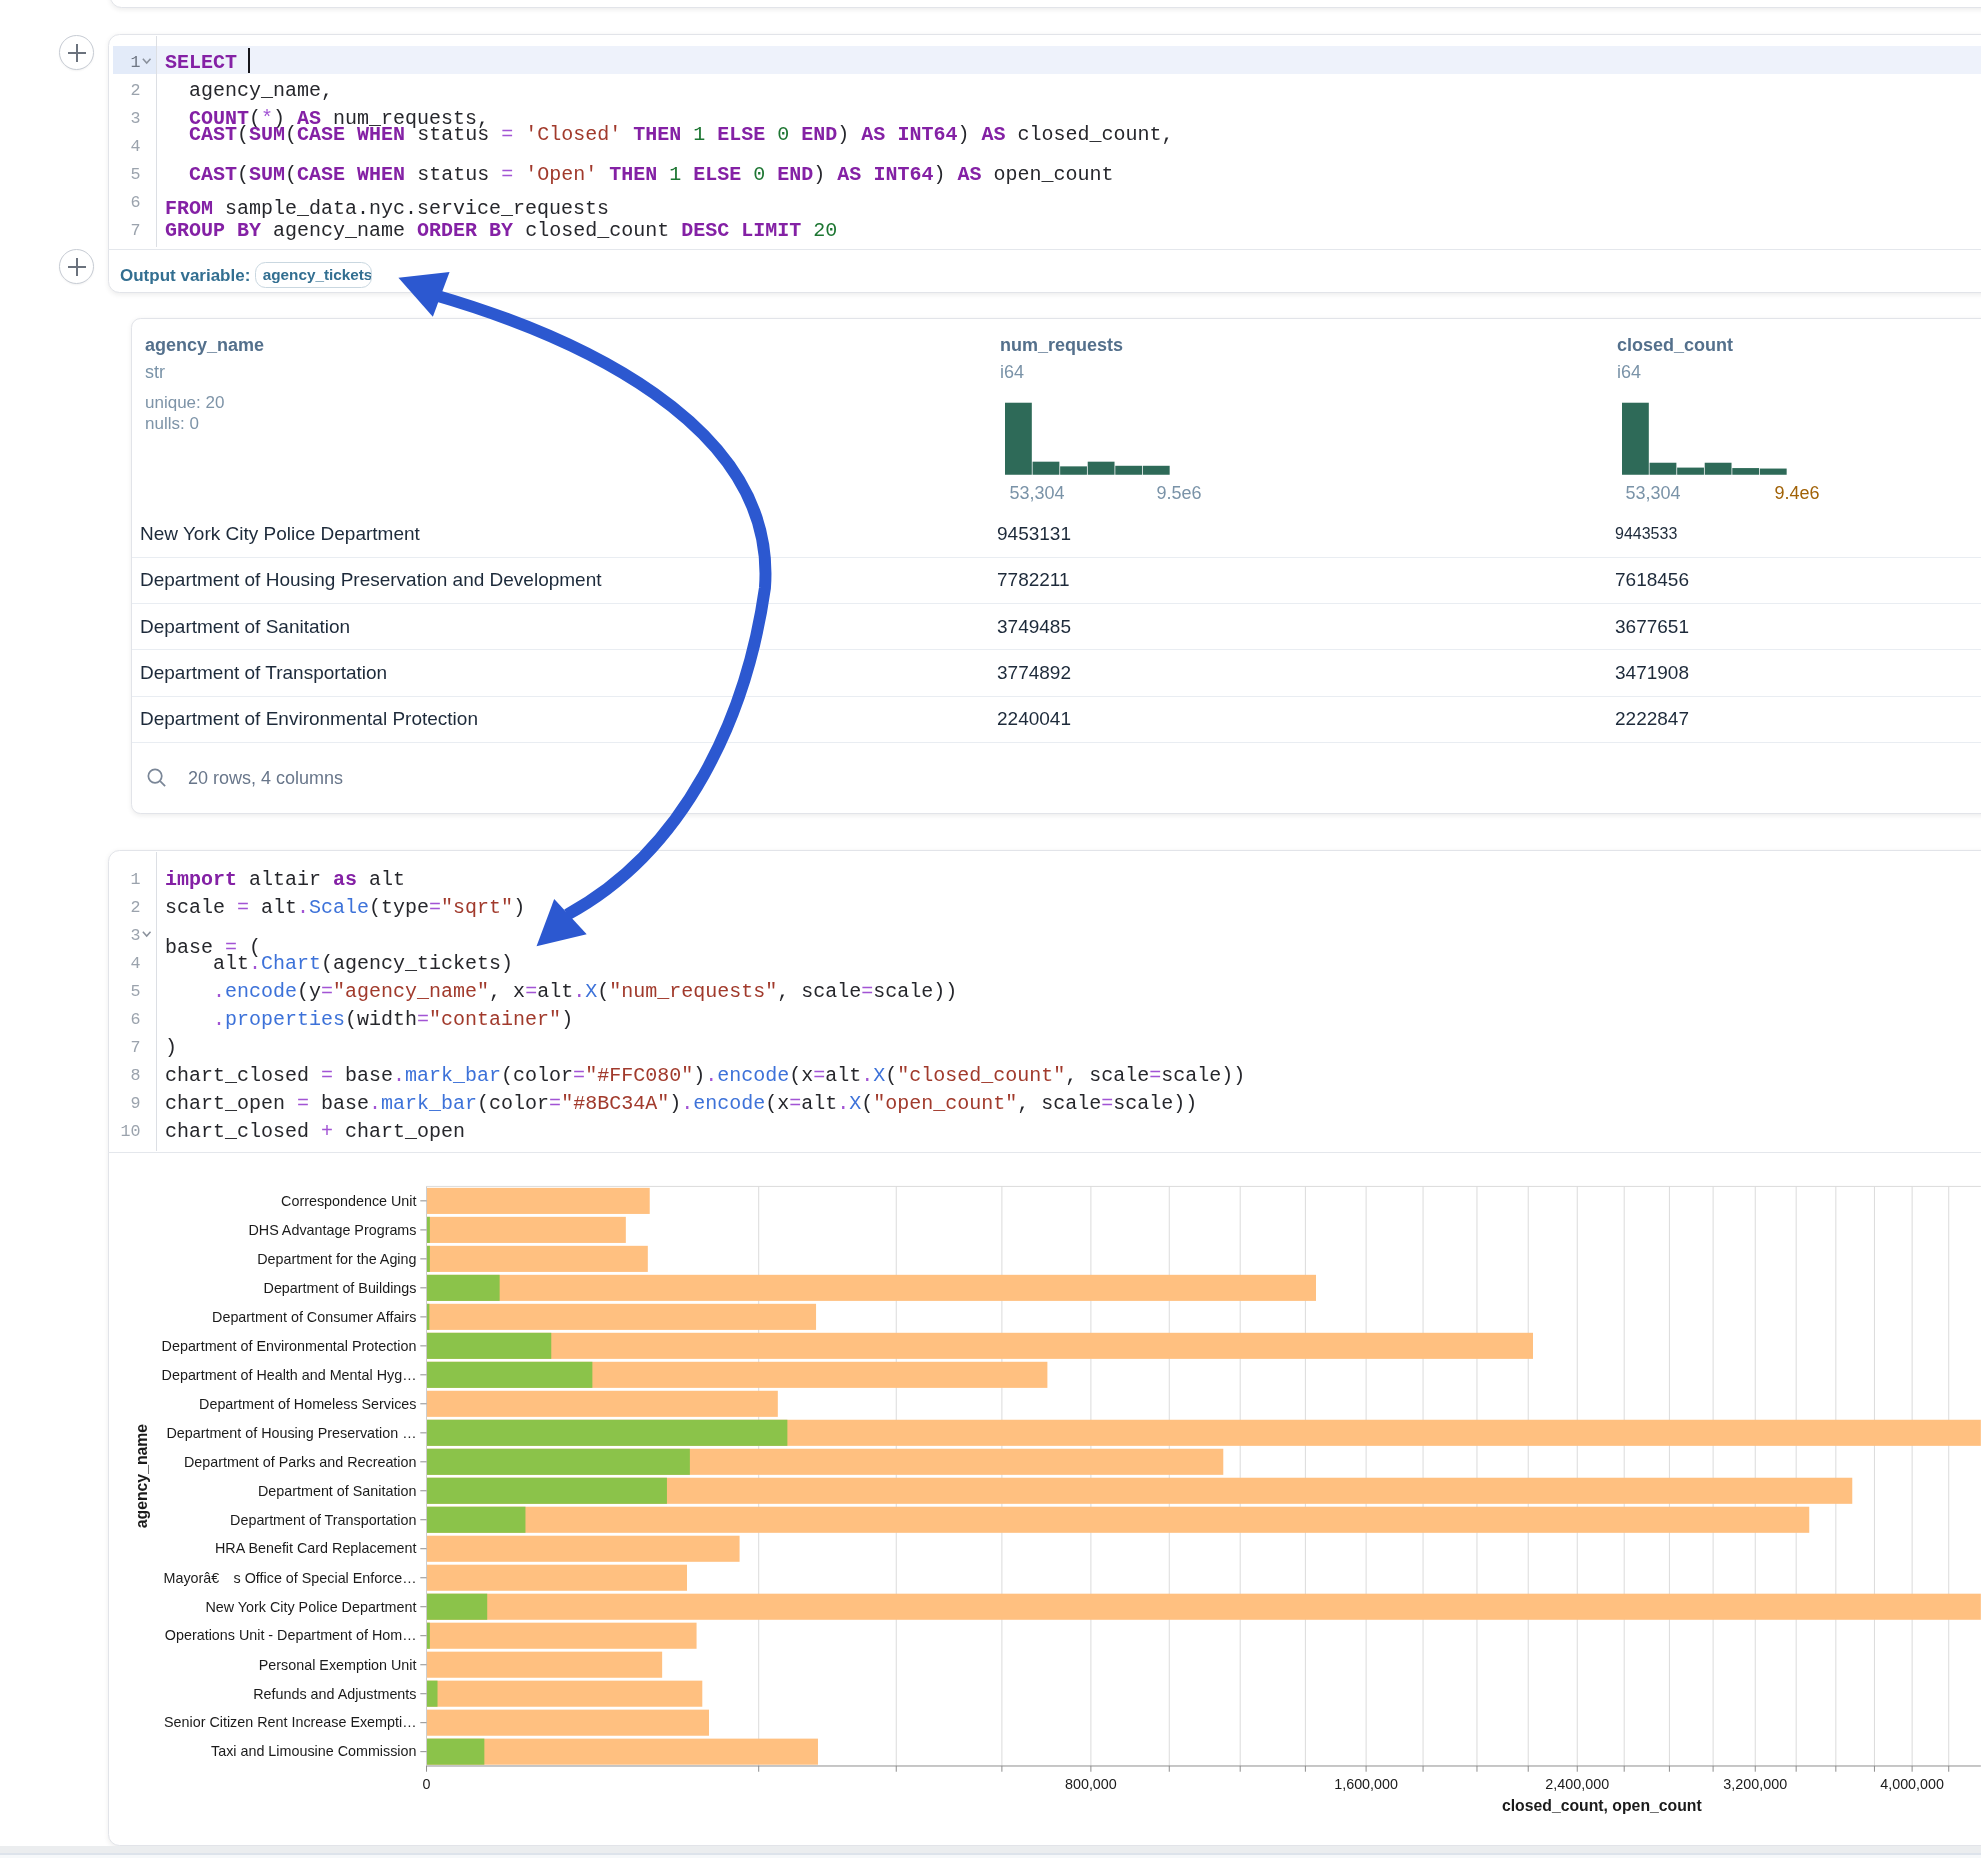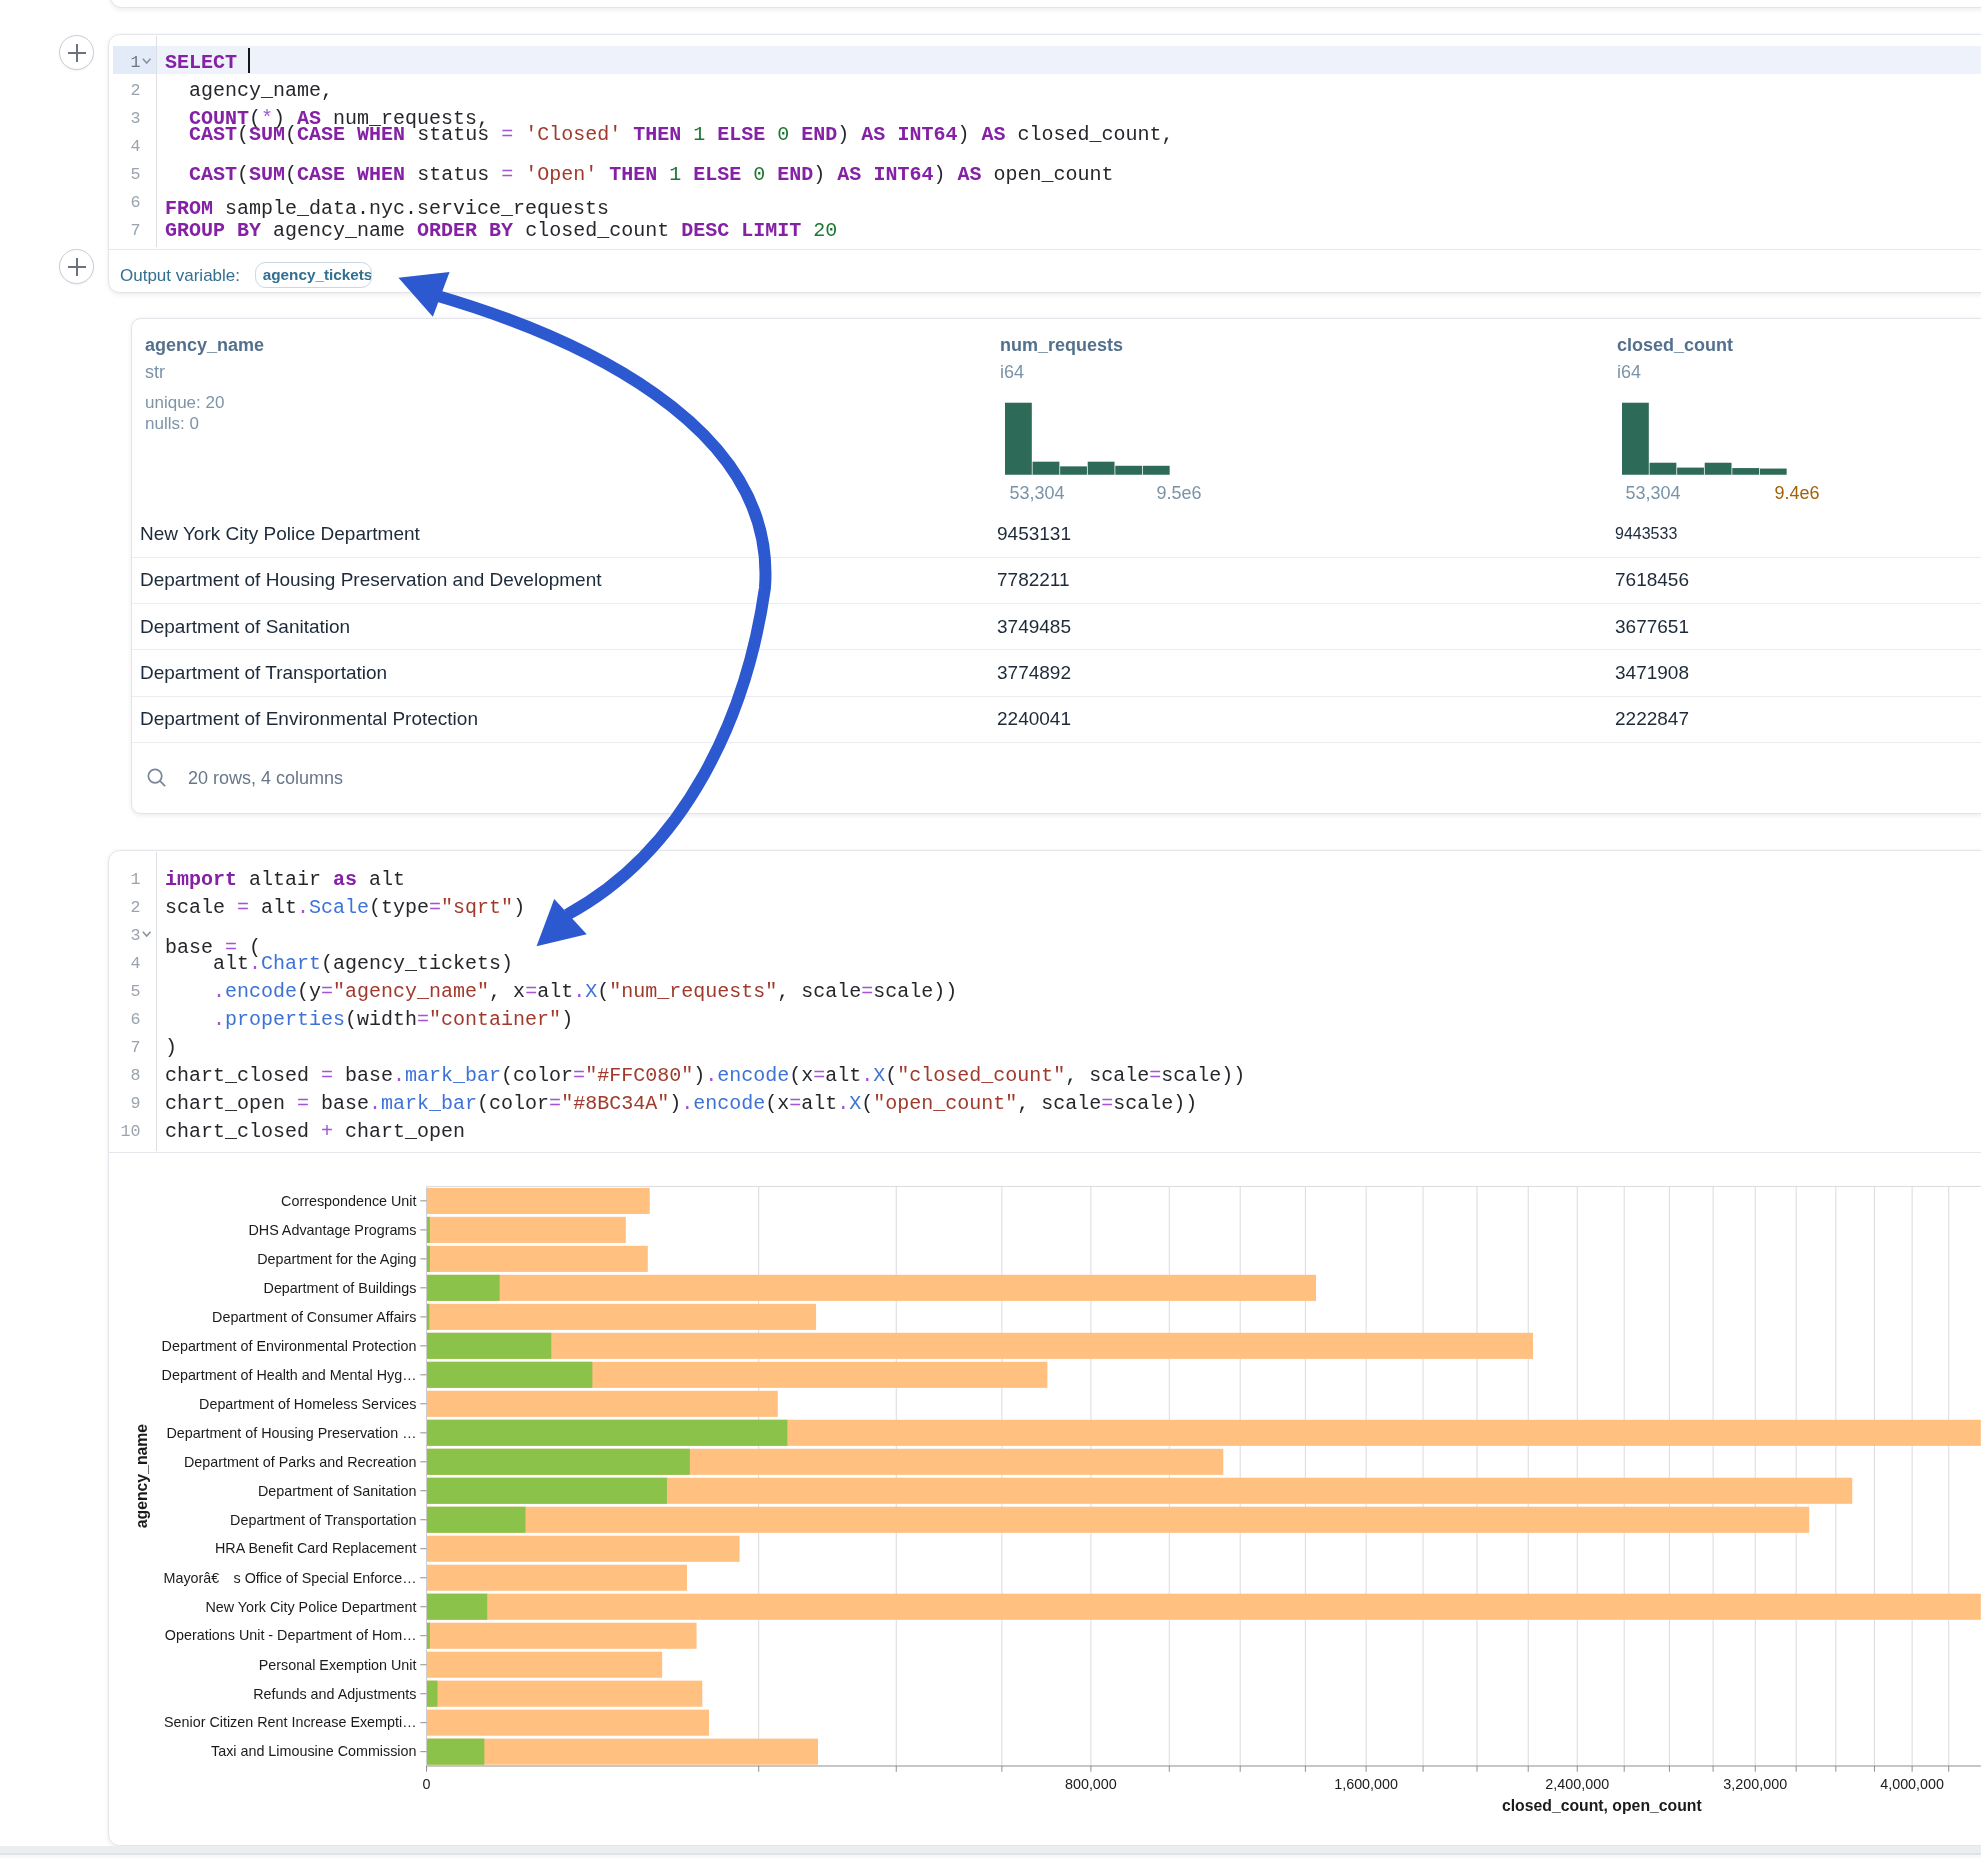--- a/index.html
+++ b/index.html
@@ -53,21 +53,21 @@
 <div class="cline code" style="top:71px;">  <i class="k">COUNT</i>(<i class="v">*</i>) <i class="k">AS</i> num_requests,</div>
 <div class="cline code" style="top:87px;">  <i class="k">CAST</i>(<i class="k">SUM</i>(<i class="k">CASE</i> <i class="k">WHEN</i> status <i class="v">=</i> <i class="s">'Closed'</i> <i class="k">THEN</i> <i class="n">1</i> <i class="k">ELSE</i> <i class="n">0</i> <i class="k">END</i>) <i class="k">AS</i> <i class="k">INT64</i>) <i class="k">AS</i> closed_count,</div>
 <div class="cline code" style="top:127px;text-align:center;">  <i class="k">CAST</i>(<i class="k">SUM</i>(<i class="k">CASE</i> <i class="k">WHEN</i> status <i class="v">=</i> <i class="s">'Open'</i> <i class="k">THEN</i> <i class="n">1</i> <i class="k">ELSE</i> <i class="n">0</i> <i class="k">END</i>) <i class="k">AS</i> <i class="k">INT64</i>) <i class="k">AS</i> open_count</div>
 <div class="cline code" style="top:161px;"><i class="k">FROM</i> sample_data.nyc.service_requests</div>
 <div class="cline code" style="top:183px;"><i class="k">GROUP</i> <i class="k">BY</i> agency_name <i class="k">ORDER</i> <i class="k">BY</i> closed_count <i class="k">DESC</i> <i class="k">LIMIT</i> <i class="n">20</i></div>
 <svg style="position:absolute; left:32px; top:20px;" width="13.4" height="13.4" viewBox="0 0 14 14">
       <path d="M3 5 L7 9.5 L11 5" fill="none" stroke="#8a919c" stroke-width="1.6"></path>
     </svg>
 <div style="position:absolute; left:140px; top:14px; width:1.9px; height:25px; background:#15151a;"></div>
 <div class="sep" style="left:0; top:215px; width:1888px;"></div>
-<div style="position:absolute; left:12px; top:232px; height:19px; line-height:19px; font-size:17px; font-weight:normal; color:#336f91;">Output variable:</div>
+<div style="position:absolute; left:12px; top:232px; height:19px; line-height:19px; font-size:17px; font-weight:bold; color:#336f91;">Output variable:</div>
 <div style="position:absolute; left:147px; top:228px; width:117px; height:26px; border:1.4px solid #c9d7e0; border-radius:10.5px; overflow:hidden; white-space:nowrap; line-height:23px; padding-left:6.7px; font-size:15.3px; font-weight:bold; color:#336f91;">agency_tickets</div>
 </div>
 
 <div class="card" style="left:131px; top:318px; width:1864px; height:496px; border-radius:9.6px;"></div>
 <div id="tbl" style="position:absolute; left:0; top:0; width:1982px; height:1858px; pointer-events:none;">
 <div style="position:absolute; left:145px; top:336px; font-size:18px; font-weight:bold; color:#54708c; line-height:18px;" class="">agency_name</div>
 <div style="position:absolute; left:145px; top:363px; font-size:18px; color:#7a93a8; line-height:18px;" class="">str</div>
 <div style="position:absolute; left:145px; top:394px; font-size:17px; color:#7e94a8; line-height:17px;" class="">unique: 20</div>
 <div style="position:absolute; left:145px; top:415px; font-size:17px; color:#7e94a8; line-height:17px;" class="">nulls: 0</div>
 <div style="position:absolute; left:1000px; top:336px; font-size:18px; font-weight:bold; color:#54708c; line-height:18px;" class="">num_requests</div>

